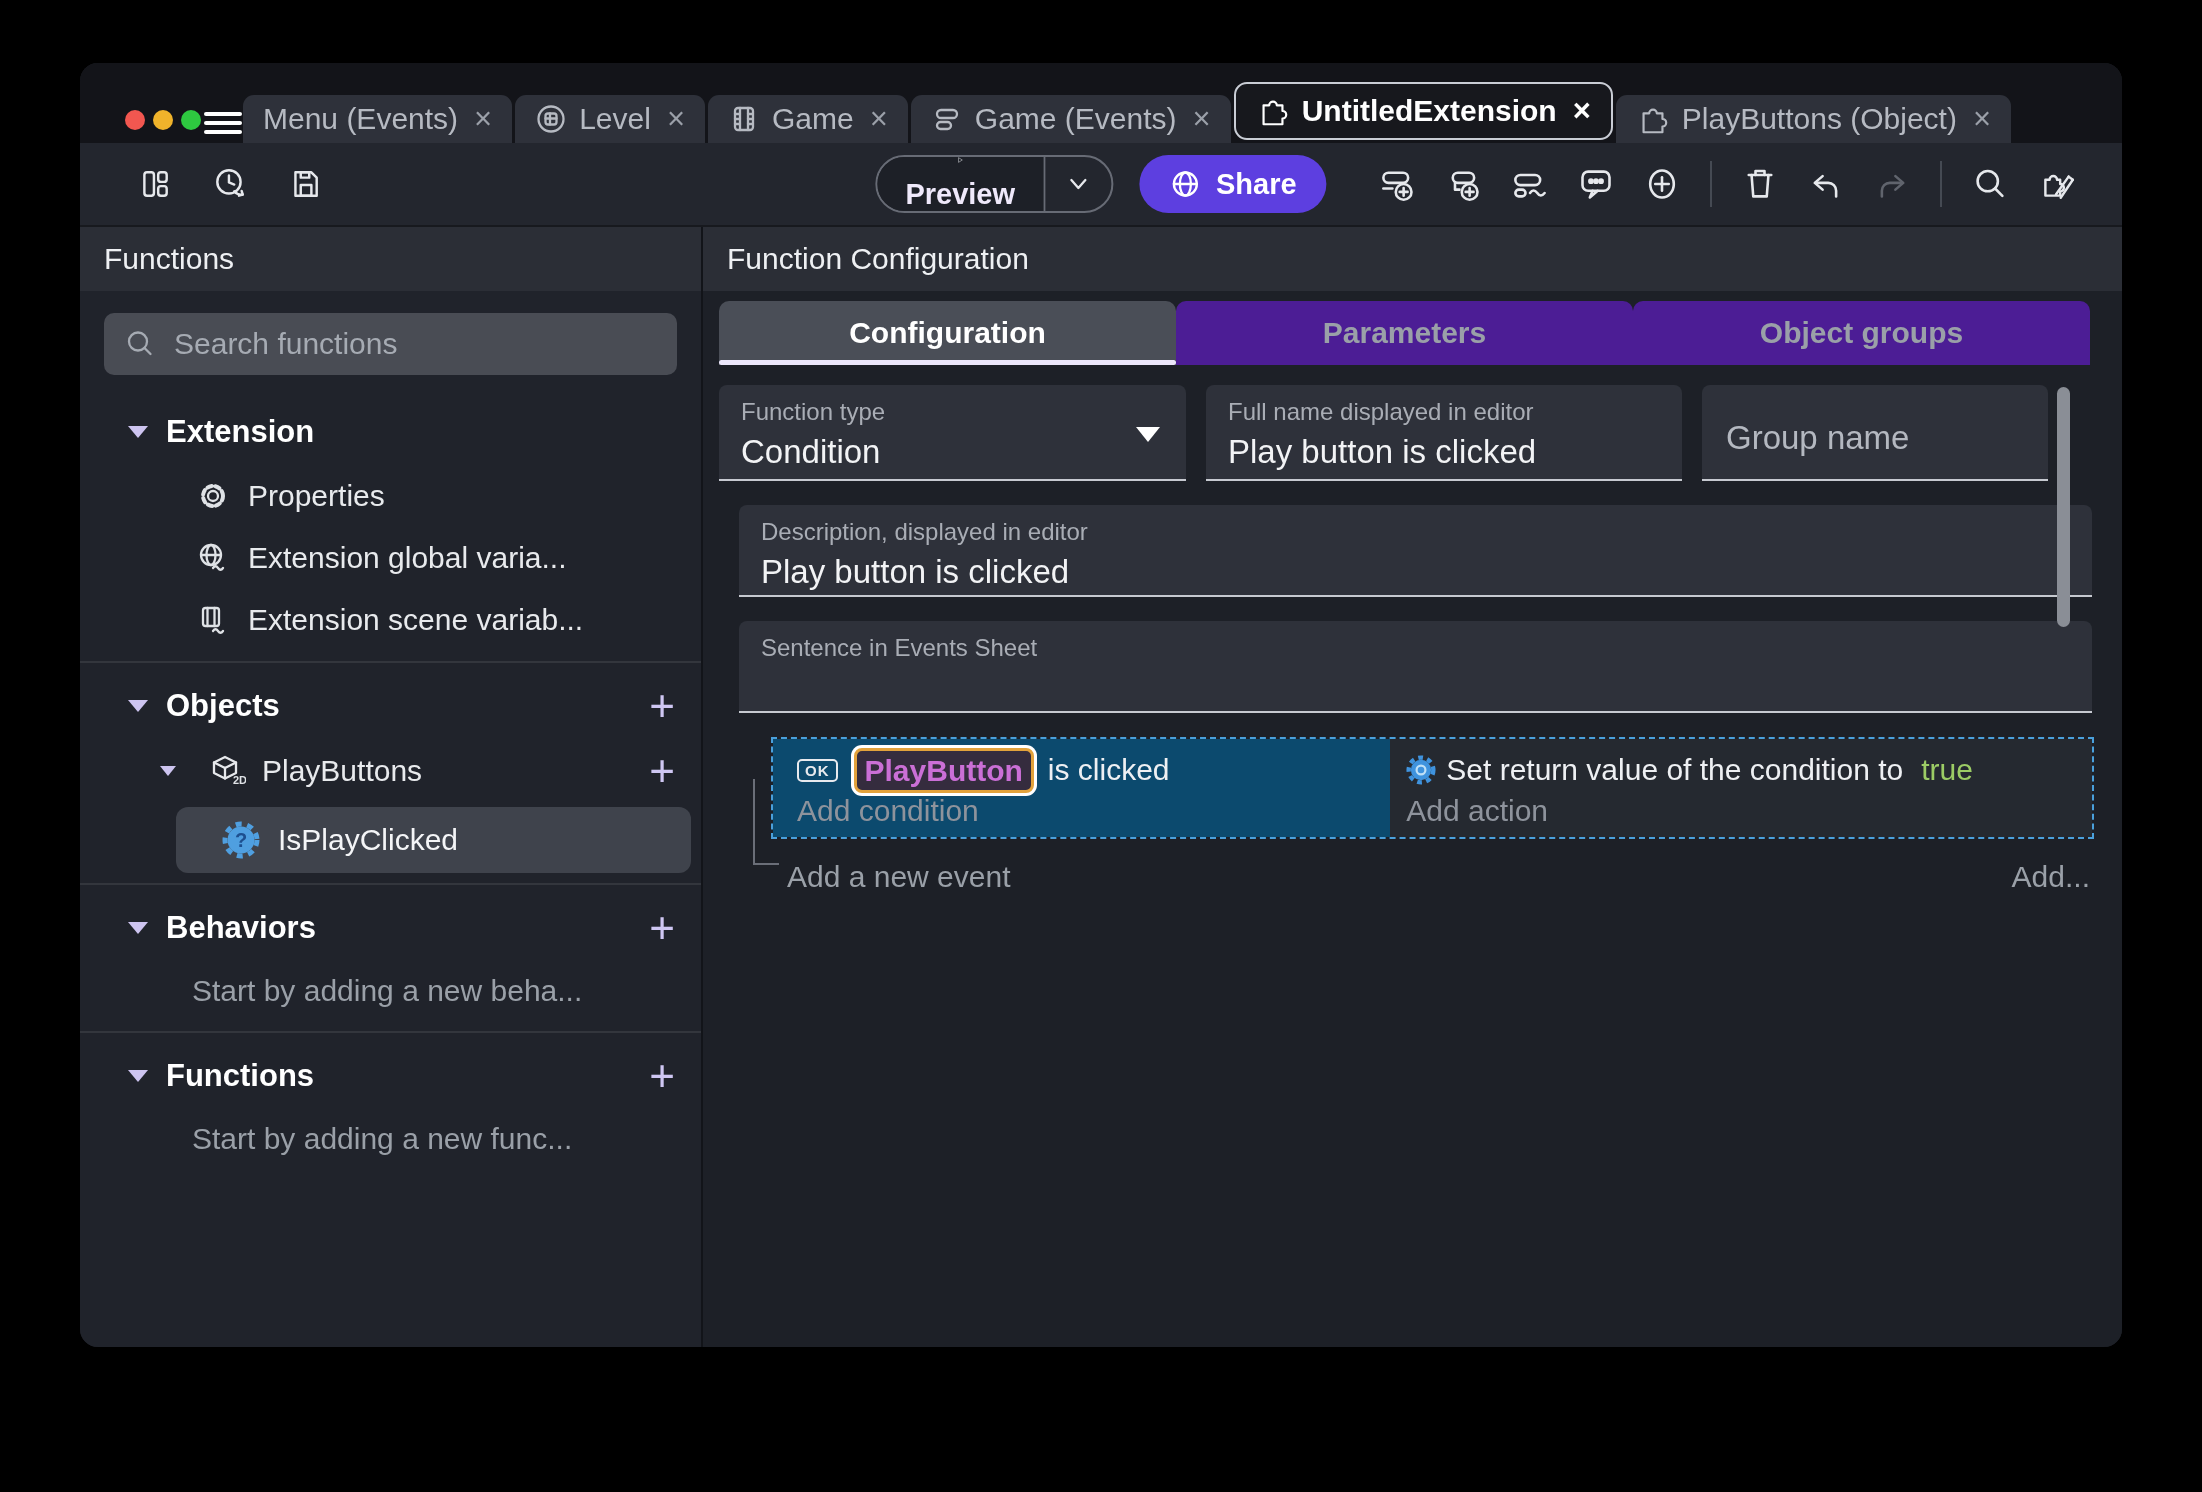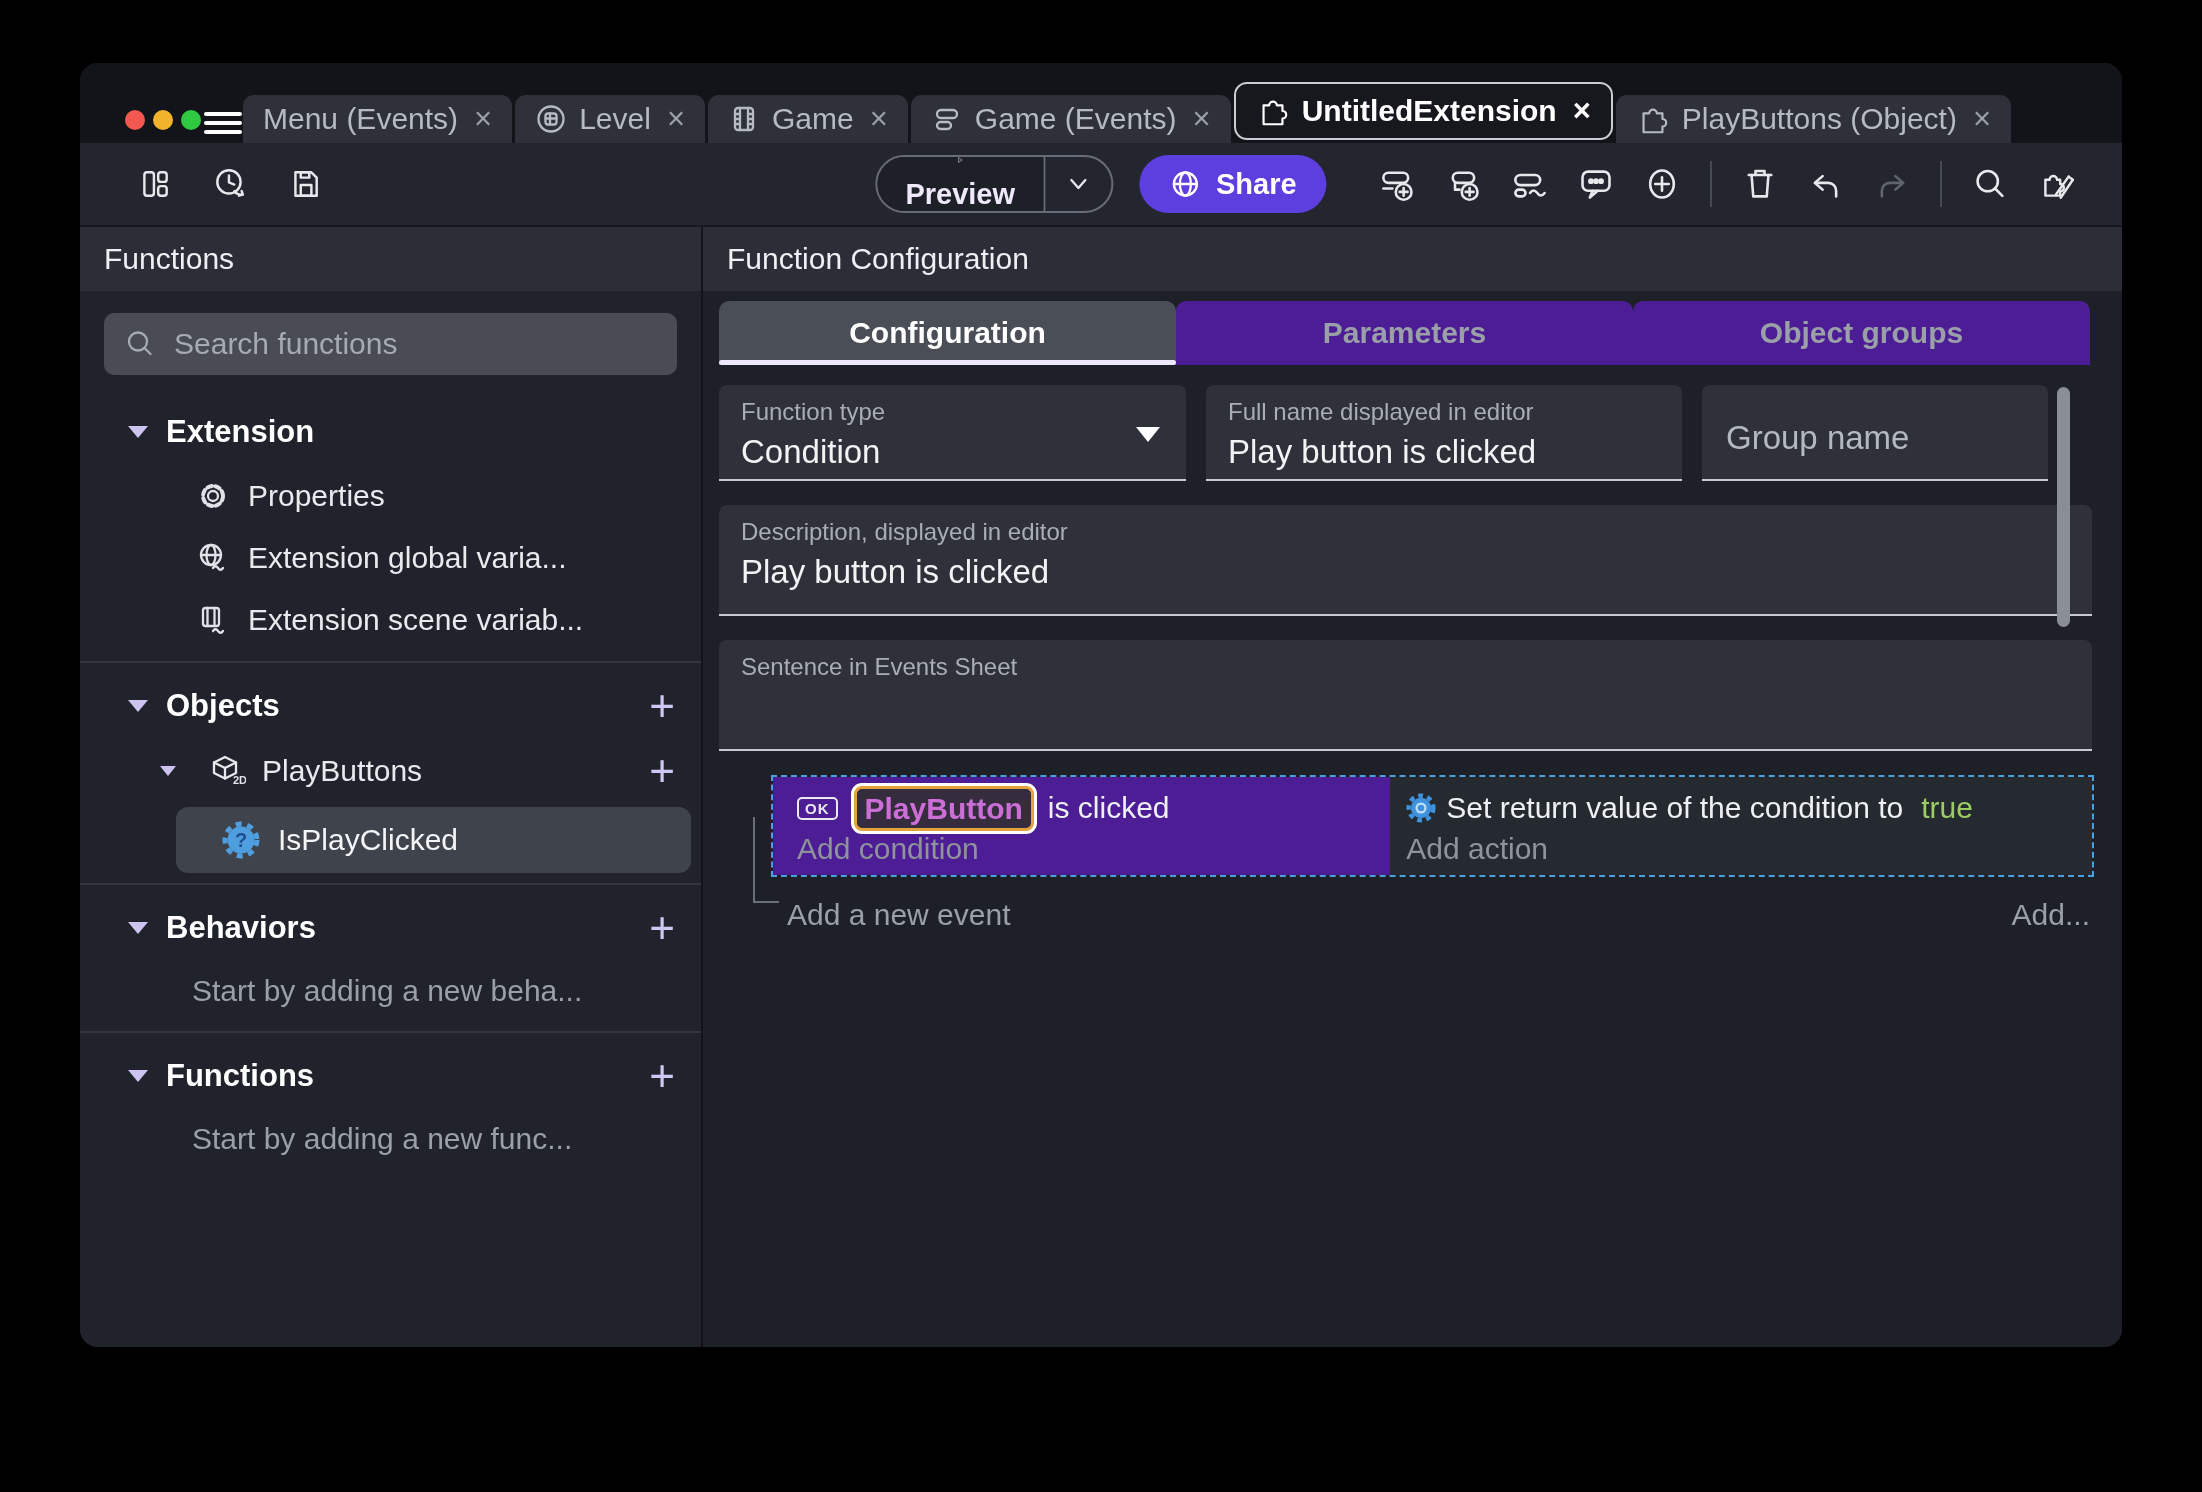--- a/index.html
+++ b/index.html
@@ -67,27 +67,27 @@
   .frow1{display:flex;gap:20px;margin-right:74px;margin-bottom:24px;}
   .field{background:#2e313a;border-radius:8px 8px 0 0;border-bottom:2px solid #c6c9d0;padding:13px 22px 0 22px;height:96px;position:relative;}
   .field .flabel{font-size:24px;color:#a9adb5;margin-bottom:7px;}
   .field .fvalue{font-size:33px;color:#f2f3f5;white-space:nowrap;}
   .f-type{width:467px;}
   .f-name{width:476px;}
   .f-group{flex:1;display:flex;align-items:center;padding-top:12px;}
   .f-group input{width:100%;background:transparent;border:none;outline:none;font-family:inherit;font-size:33px;color:#f2f3f5;}
   .f-group input::placeholder{color:#b4b8c0;}
   .ddcaret{position:absolute;right:26px;top:42px;width:0;height:0;border-left:12px solid transparent;border-right:12px solid transparent;border-top:15px solid #fff;}
-  .fwide{margin-right:30px;margin-bottom:24px;height:111px;}
+  .fwide{margin-right:30px;margin-bottom:24px;height:92px;margin-left:20px;}
   .scrollthumb{position:absolute;right:52px;top:160px;width:13px;height:240px;background:#8a8e96;border-radius:7px;}
 
   
   .events{position:relative;margin-top:4px;font-size:30px;}
   .event{margin:0 28px 0 52px;border:2px dashed #4aa0dc;display:flex;min-height:88px;}
-  .cond{width:46.8%;background:#4c1d95;padding:9px 10px 9px 24px;}
+  .cond{width:46.8%;background:#0c4a6e;padding:9px 10px 9px 24px;}
   .act{flex:1;background:#252930;padding:9px 16px 9px 16px;}
   .eline{display:flex;align-items:center;gap:10px;height:44px;color:#eef0f3;white-space:nowrap;}
   .okbadge{border:2px solid #e8eaee;border-radius:5px;color:#e8eaee;font-size:15px;font-weight:bold;padding:1px 6px;letter-spacing:1px;flex:none;}
   .chip{color:#cb6fd6;font-weight:bold;border:3px solid #e2a23c;border-radius:8px;box-shadow:0 0 0 3px #ffffff;padding:0 8px;background:#352c3e;margin:0 4px 0 6px;line-height:1.3;}
   .addline{color:#8e939c;height:34px;display:flex;align-items:center;margin-top:2px;}
   .truev{color:#9ccc65;margin-left:8px;}
   .bracket{position:absolute;left:34px;top:42px;width:26px;height:86px;border-left:2px solid #6a6e78;border-bottom:2px solid #6a6e78;}
   .addrow{display:flex;align-items:center;margin:16px 32px 0 68px;color:#9aa0a8;height:44px;}
   .addmore{margin-left:auto;}
 </style>

